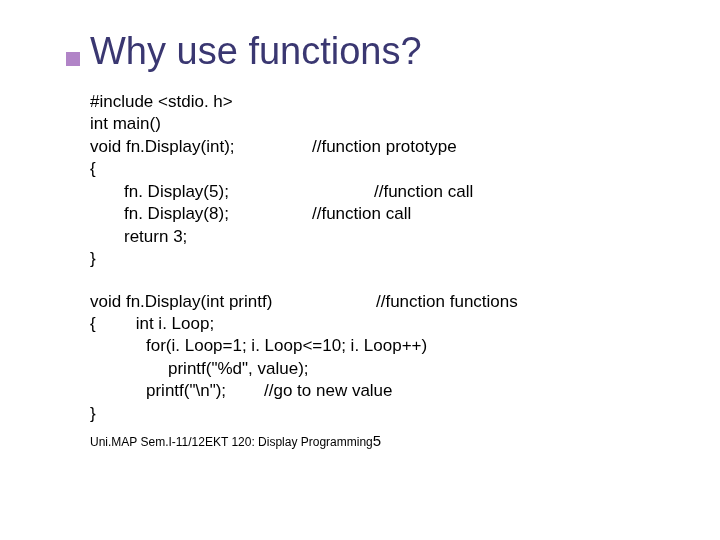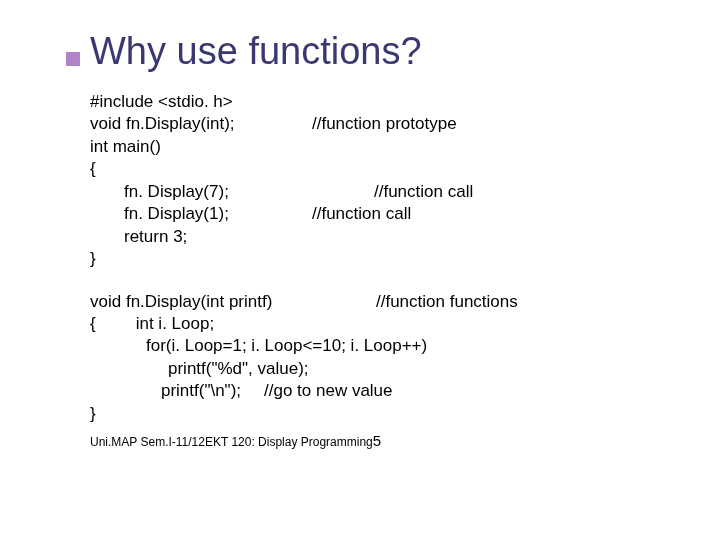--- a/index.html
+++ b/index.html
@@ -6,43 +6,43 @@
   html, body { width: 720px; height: 540px; background: #fff; font-family: Verdana, Geneva, sans-serif; position: relative; overflow: hidden; }
   .slide { width: 720px; height: 467px; position: relative; padding: 30px 50px 30px 90px; }
   .title-wrap { position: relative; margin-bottom: 18px; }
   .accent { position: absolute; left: -24px; top: 22px; width: 14px; height: 14px; background: #b184c7; }
   .title { font-size: 38px; color: #3a3771; font-weight: 400; white-space: nowrap; }
   .code-block { font-size: 17px; color: #000; line-height: 1.32; }
   .row { display: flex; white-space: pre; }
   .row .left { min-width: 200px; }
   .row .comment { }
   .indent1 { padding-left: 34px; }
-  .indent2 { padding-left: 56px; text-align: center; }
+  .indent2 { padding-left: 56px; }
   .indent3 { padding-left: 78px; }
   .spacer { height: 20px; }
   .footer { position: absolute; bottom: 18px; left: 90px; right: 50px; display: flex; font-size: 12px; color: #000; align-items: baseline; }
   .pagenum { font-size: 15px; }
 </style>
 </head>
 <body>
 
 <div class="slide">
 
   <div class="title-wrap">
     <div class="accent"></div>
     <h1 class="title">Why use functions?</h1>
   </div>
 
   <div class="code-block">
     <div class="row"><span>#include &lt;stdio. h&gt;</span></div>
+    <div class="row"><span>int main()</span></div>
     <div class="row"><span class="left">void fn.Display(int);</span><span style="width:22px"></span><span class="comment">//function prototype</span></div>
-    <div class="row"><span>int main()</span></div>
     <div class="row"><span>{</span></div>
-    <div class="row indent1"><span class="left" style="min-width:166px">fn. Display(7);</span><span style="width:84px"></span><span class="comment">//function call</span></div>
-    <div class="row indent1"><span class="left" style="min-width:166px">fn. Display(1);</span><span style="width:22px"></span><span class="comment">//function call</span></div>
+    <div class="row indent1"><span class="left" style="min-width:166px">fn. Display(5);</span><span style="width:84px"></span><span class="comment">//function call</span></div>
+    <div class="row indent1"><span class="left" style="min-width:166px">fn. Display(8);</span><span style="width:22px"></span><span class="comment">//function call</span></div>
     <div class="row indent1"><span>return 3;</span></div>
     <div class="row"><span>}</span></div>
 
     <div class="spacer"></div>
 
     <div class="row"><span style="min-width:216px">void fn.Display(int printf)</span><span style="width:70px"></span><span class="comment">//function functions</span></div>
     <div class="row"><span>{</span><span style="width:40px"></span><span>int i. Loop;</span></div>
     <div class="row indent2"><span>for(i. Loop=1; i. Loop&lt;=10; i. Loop++)</span></div>
     <div class="row indent3"><span>printf("%d", value);</span></div>
     <div class="row indent2"><span style="min-width:110px">printf("\n");</span><span style="width:8px"></span><span class="comment">//go to new value</span></div>

